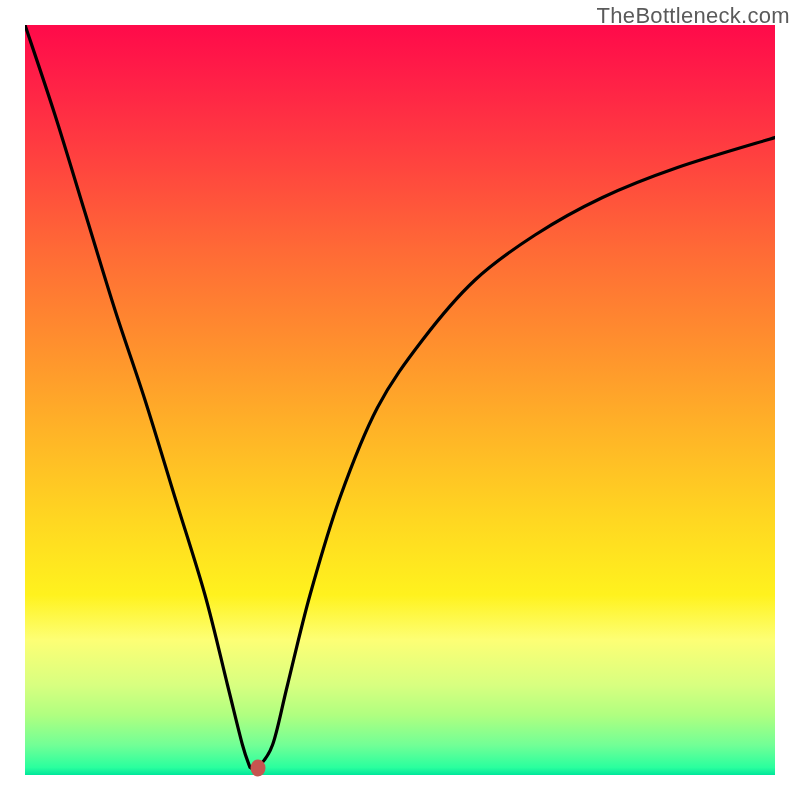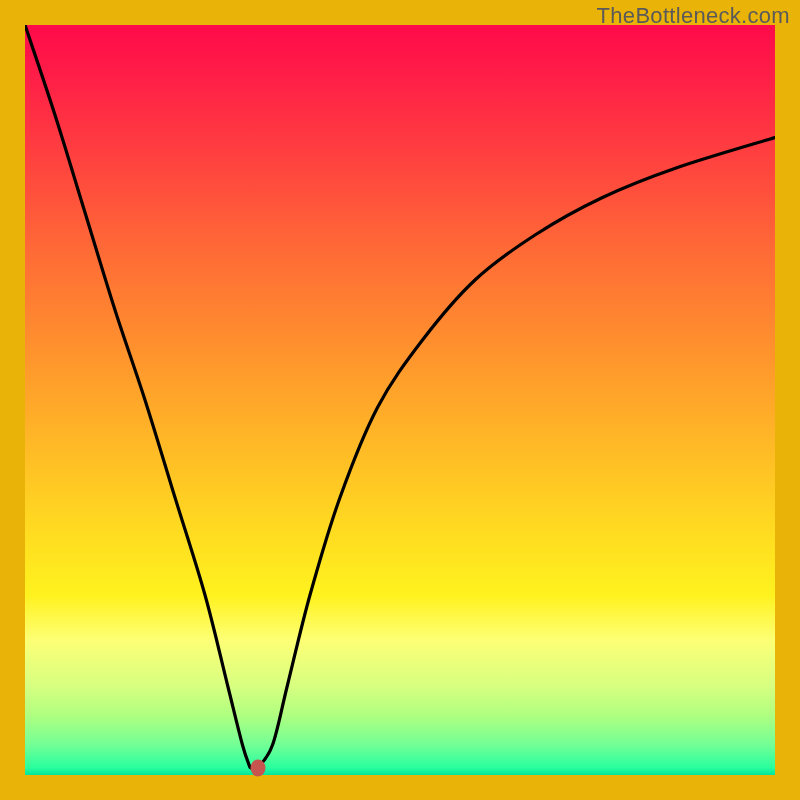--- a/index.html
+++ b/index.html
@@ -10,21 +10,21 @@
     background: #000;
     overflow: hidden;
     font-family: Arial, Helvetica, sans-serif;
   }
   .frame {
     position: absolute;
     top: 0;
     left: 0;
     width: 800px;
     height: 800px;
-    background: #eab308;
+    background: #ffffff;
   }
   .plot {
     position: absolute;
     top: 25px;
     left: 25px;
     width: 750px;
     height: 750px;
     
     background: linear-gradient(
       to bottom,

